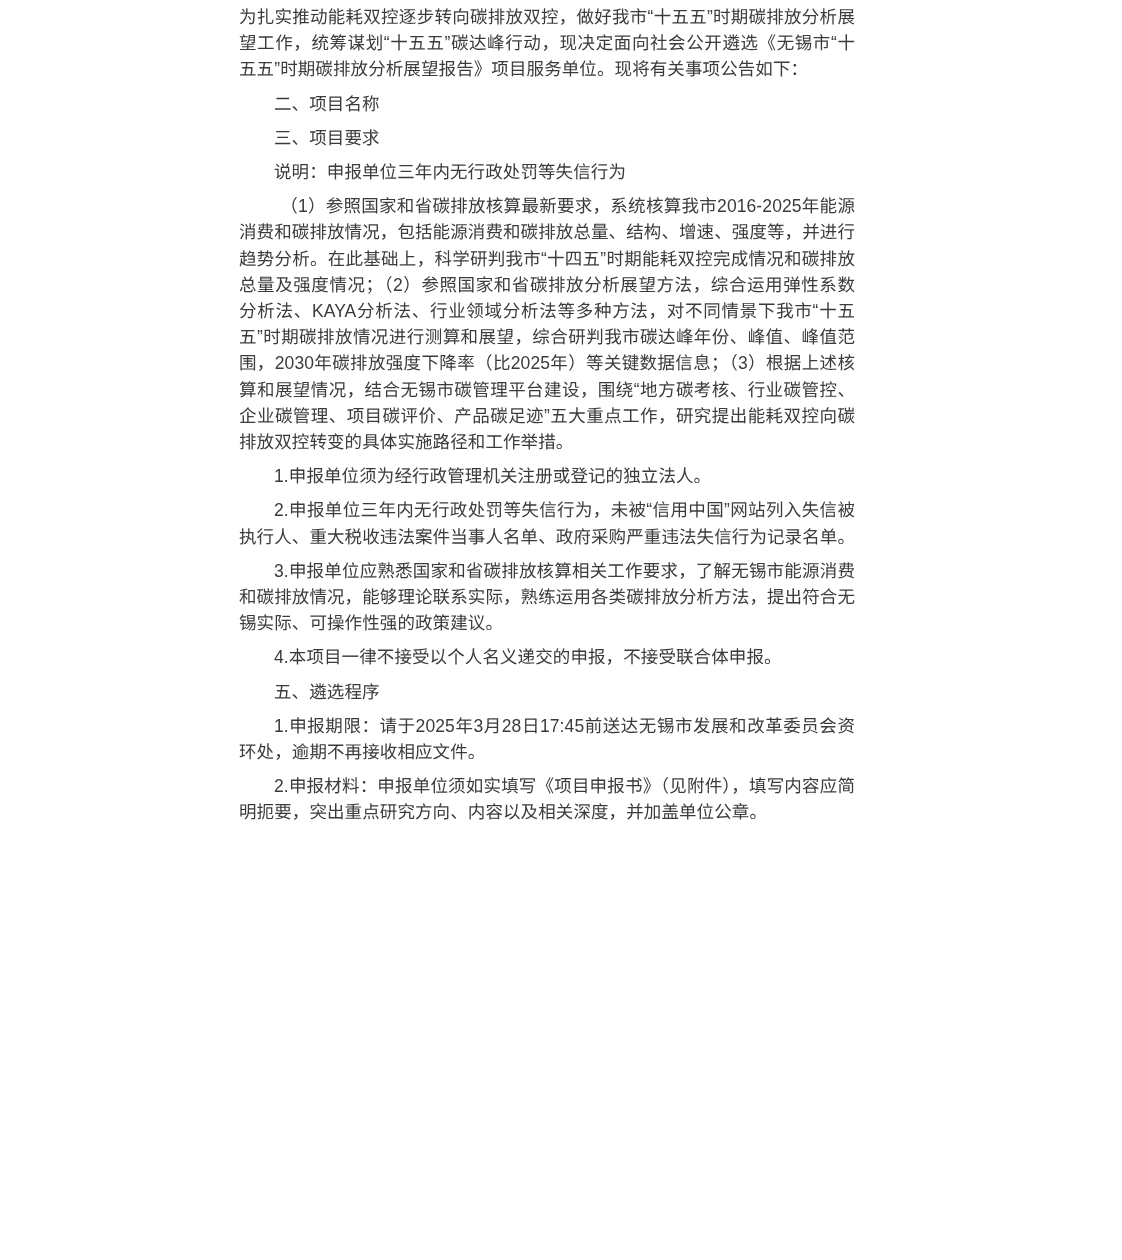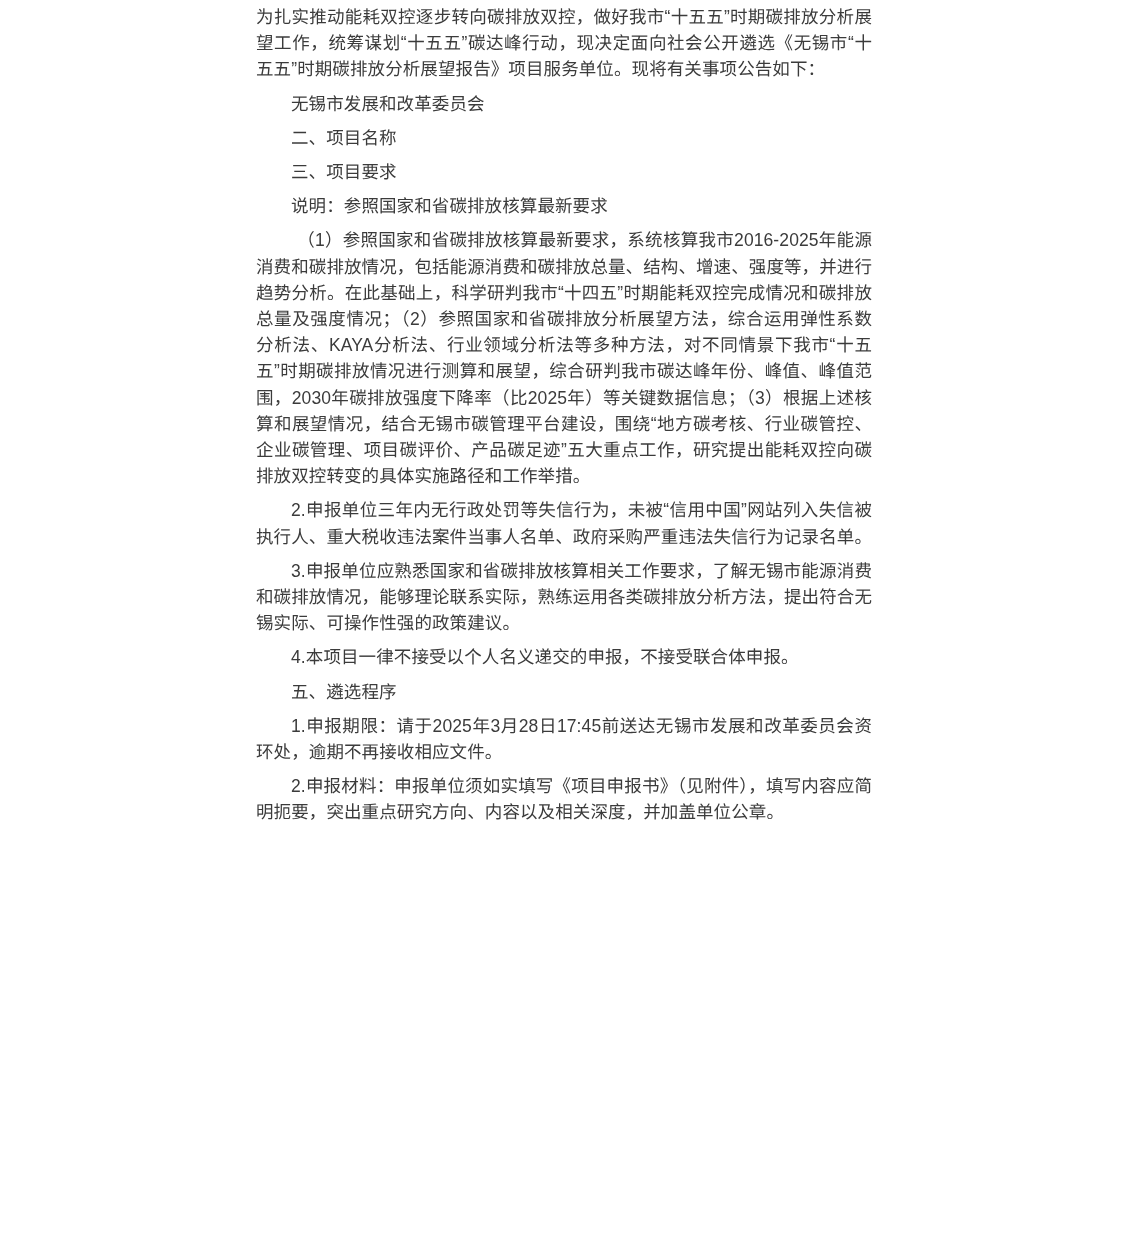--- a/index.html
+++ b/index.html
@@ -17,21 +17,21 @@
   }
   .page {
     width: 1122px;
     min-height: 1260px;
     box-sizing: border-box;
     background: #ffffff;
     position: relative;
   }
   .article-body {
     position: absolute;
-    left: 256px;
+    left: 239px;
     top: 4px;
     width: 616px;
   }
   p.para {
     margin: 0 0 8px 0;
     font-size: 17.5px;
     line-height: 26.2px;
     text-align: justify;
     text-justify: inter-ideograph;
     letter-spacing: 0.1px;
@@ -57,34 +57,34 @@
 </style>
 </head>
 <body>
 
 <div class="page">
   <article class="article-body">
 
     <p class="para lead">为扎实推动能耗双控逐步转向碳排放双控，做好我市“十五五”时期碳排放分析展望工作，统筹谋划“十五五”碳达峰行动，现决定面向社会公开遴选《无锡市“十五五”时期碳排放分析展望报告》项目服务单位。现将有关事项公告如下：</p>
 
 
-    <p class="para heading">无锡市发展和改革委员会</p>
 
     <p class="para heading">二、项目名称</p>
 
 
     <p class="para heading">三、项目要求</p>
 
 
 
-    <p class="para heading">说明：参照国家和省碳排放核算最新要求</p>
+    <p class="para heading">说明：申报单位三年内无行政处罚等失信行为</p>
 
     <p class="para indent-wide">（1）参照国家和省碳排放核算最新要求，系统核算我市2016-2025年能源消费和碳排放情况，包括能源消费和碳排放总量、结构、增速、强度等，并进行趋势分析。在此基础上，科学研判我市“十四五”时期能耗双控完成情况和碳排放总量及强度情况；（2）参照国家和省碳排放分析展望方法，综合运用弹性系数分析法、KAYA分析法、行业领域分析法等多种方法，对不同情景下我市“十五五”时期碳排放情况进行测算和展望，综合研判我市碳达峰年份、峰值、峰值范围，2030年碳排放强度下降率（比2025年）等关键数据信息；（3）根据上述核算和展望情况，结合无锡市碳管理平台建设，围绕“地方碳考核、行业碳管控、企业碳管理、项目碳评价、产品碳足迹”五大重点工作，研究提出能耗双控向碳排放双控转变的具体实施路径和工作举措。</p>
 
 
+    <p class="para indent">1.申报单位须为经行政管理机关注册或登记的独立法人。</p>
 
     <p class="para indent">2.申报单位三年内无行政处罚等失信行为，未被“信用中国”网站列入失信被执行人、重大税收违法案件当事人名单、政府采购严重违法失信行为记录名单。</p>
 
     <p class="para indent">3.申报单位应熟悉国家和省碳排放核算相关工作要求，了解无锡市能源消费和碳排放情况，能够理论联系实际，熟练运用各类碳排放分析方法，提出符合无锡实际、可操作性强的政策建议。</p>
 
     <p class="para indent">4.本项目一律不接受以个人名义递交的申报，不接受联合体申报。</p>
 
     <p class="para heading">五、遴选程序</p>
 
     <p class="para indent">1.申报期限：请于2025年3月28日17:45前送达无锡市发展和改革委员会资环处，逾期不再接收相应文件。</p>

